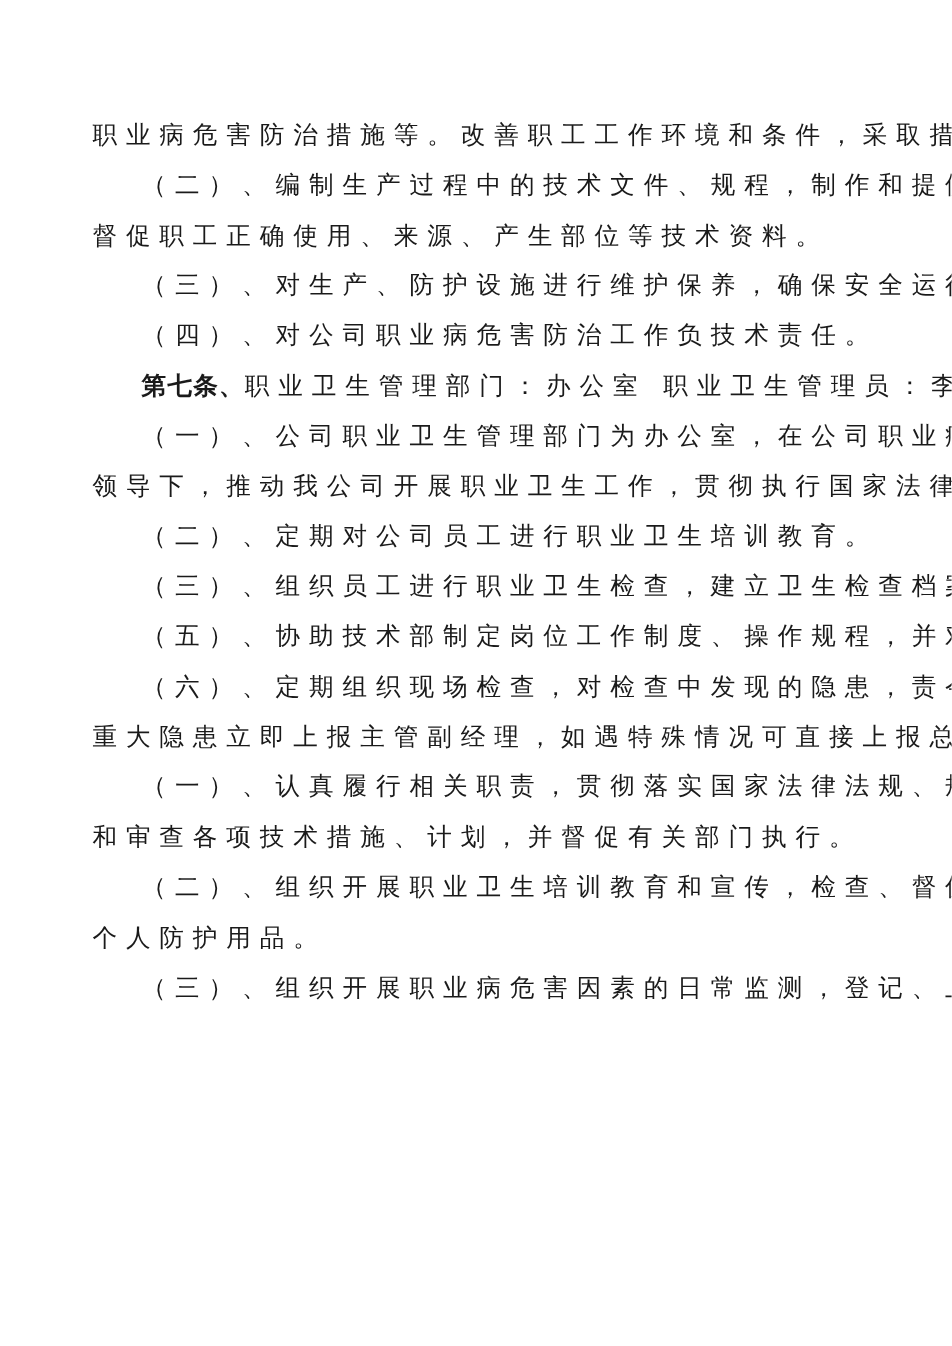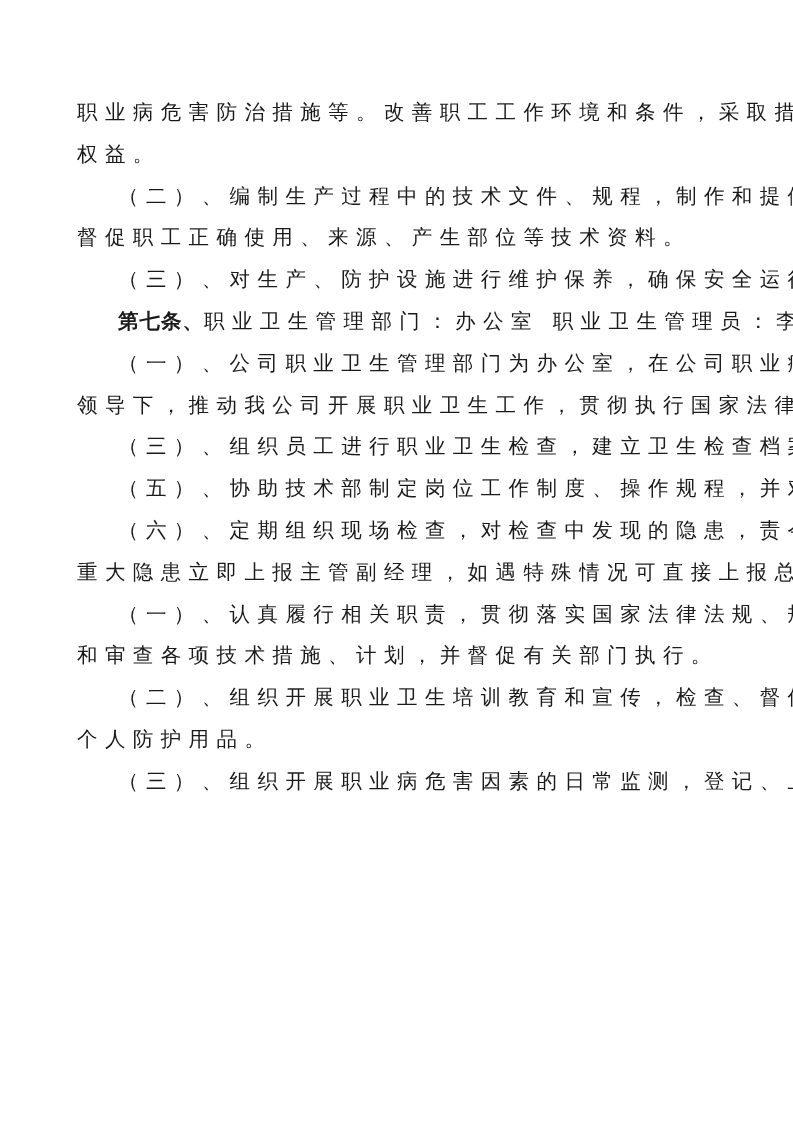--- a/index.html
+++ b/index.html
@@ -9,27 +9,28 @@
   .line { height:41.8px; line-height:41.8px; font-size:20.5px; white-space:nowrap;
           letter-spacing:7.4px; }
   .indent { padding-left:41px; }
   .bold { font-weight:bold; font-family: "DejaVu Sans", "Liberation Sans", sans-serif; letter-spacing:1px; }
 </style>
 </head>
 <body>
 
 <div class="page">
   <div class="line">职业病危害防治措施等。改善职工工作环境和条件，采取措施保障职工健康</div>
-  <div class="line">权益。</div>
   <div class="line indent">（二）、编制生产过程中的技术文件、规程，制作和提供生产过程中的</div>
   <div class="line">督促职工正确使用、来源、产生部位等技术资料。</div>
   <div class="line indent">（三）、对生产、防护设施进行维护保养，确保安全运行。</div>
+  <div class="line indent">（四）、对公司职业病危害防治工作负技术责任。</div>
   <div class="line indent"><span class="bold">第七条、</span><span>职业卫生管理部门：办公室 职业卫生管理员：李X</span></div>
   <div class="line indent">（一）、公司职业卫生管理部门为办公室，在公司职业病防治领导小组</div>
   <div class="line">领导下，推动我公司开展职业卫生工作，贯彻执行国家法律法规和标准。</div>
+  <div class="line indent">（二）、定期对公司员工进行职业卫生培训教育。</div>
   <div class="line indent">（三）、组织员工进行职业卫生检查，建立卫生检查档案。</div>
   <div class="line indent">（五）、协助技术部制定岗位工作制度、操作规程，并对执行情况进行</div>
   <div class="line indent">（六）、定期组织现场检查，对检查中发现的隐患，责令相关部门整改，</div>
   <div class="line">重大隐患立即上报主管副经理，如遇特殊情况可直接上报总经理。</div>
   <div class="line indent">（一）、认真履行相关职责，贯彻落实国家法律法规、规章制度，汇总</div>
   <div class="line">和审查各项技术措施、计划，并督促有关部门执行。</div>
   <div class="line indent">（二）、组织开展职业卫生培训教育和宣传，检查、督促职工正确使用</div>
   <div class="line">个人防护用品。</div>
   <div class="line indent">（三）、组织开展职业病危害因素的日常监测，登记、上报、建档。</div>
 </div>

